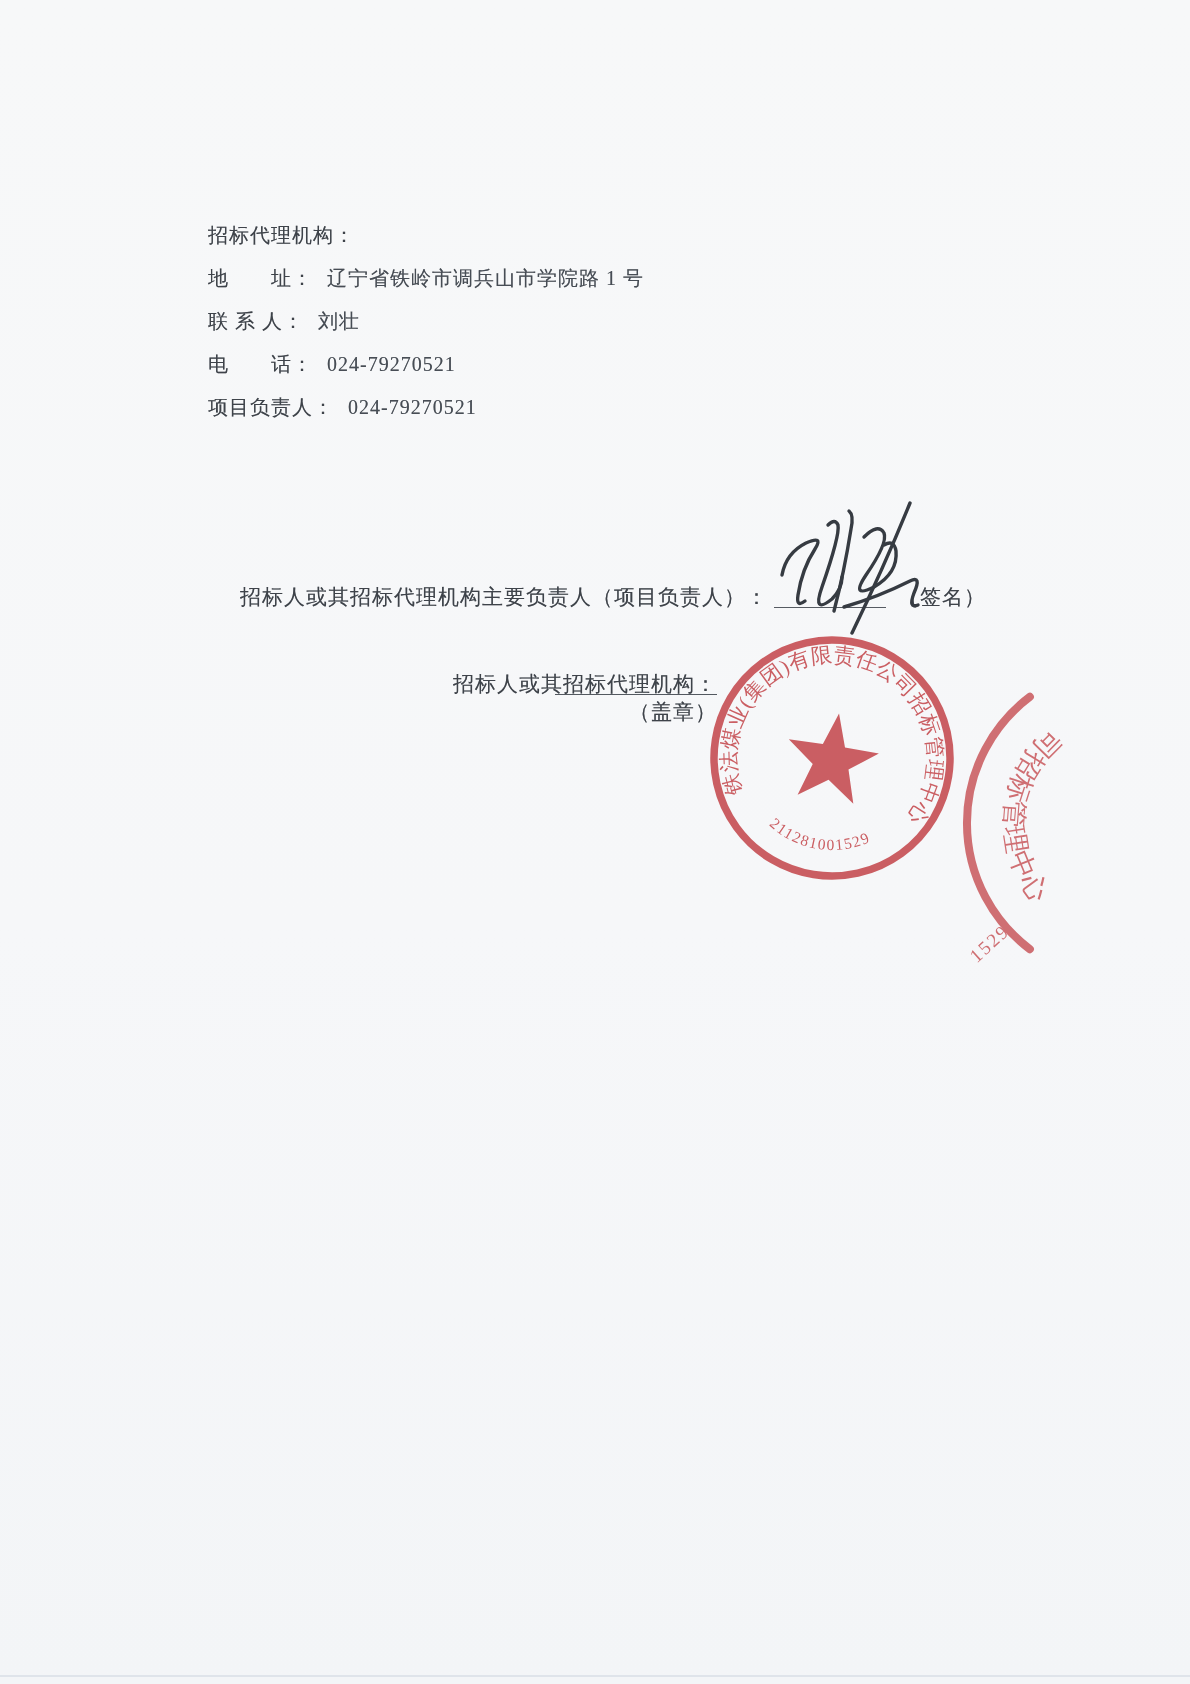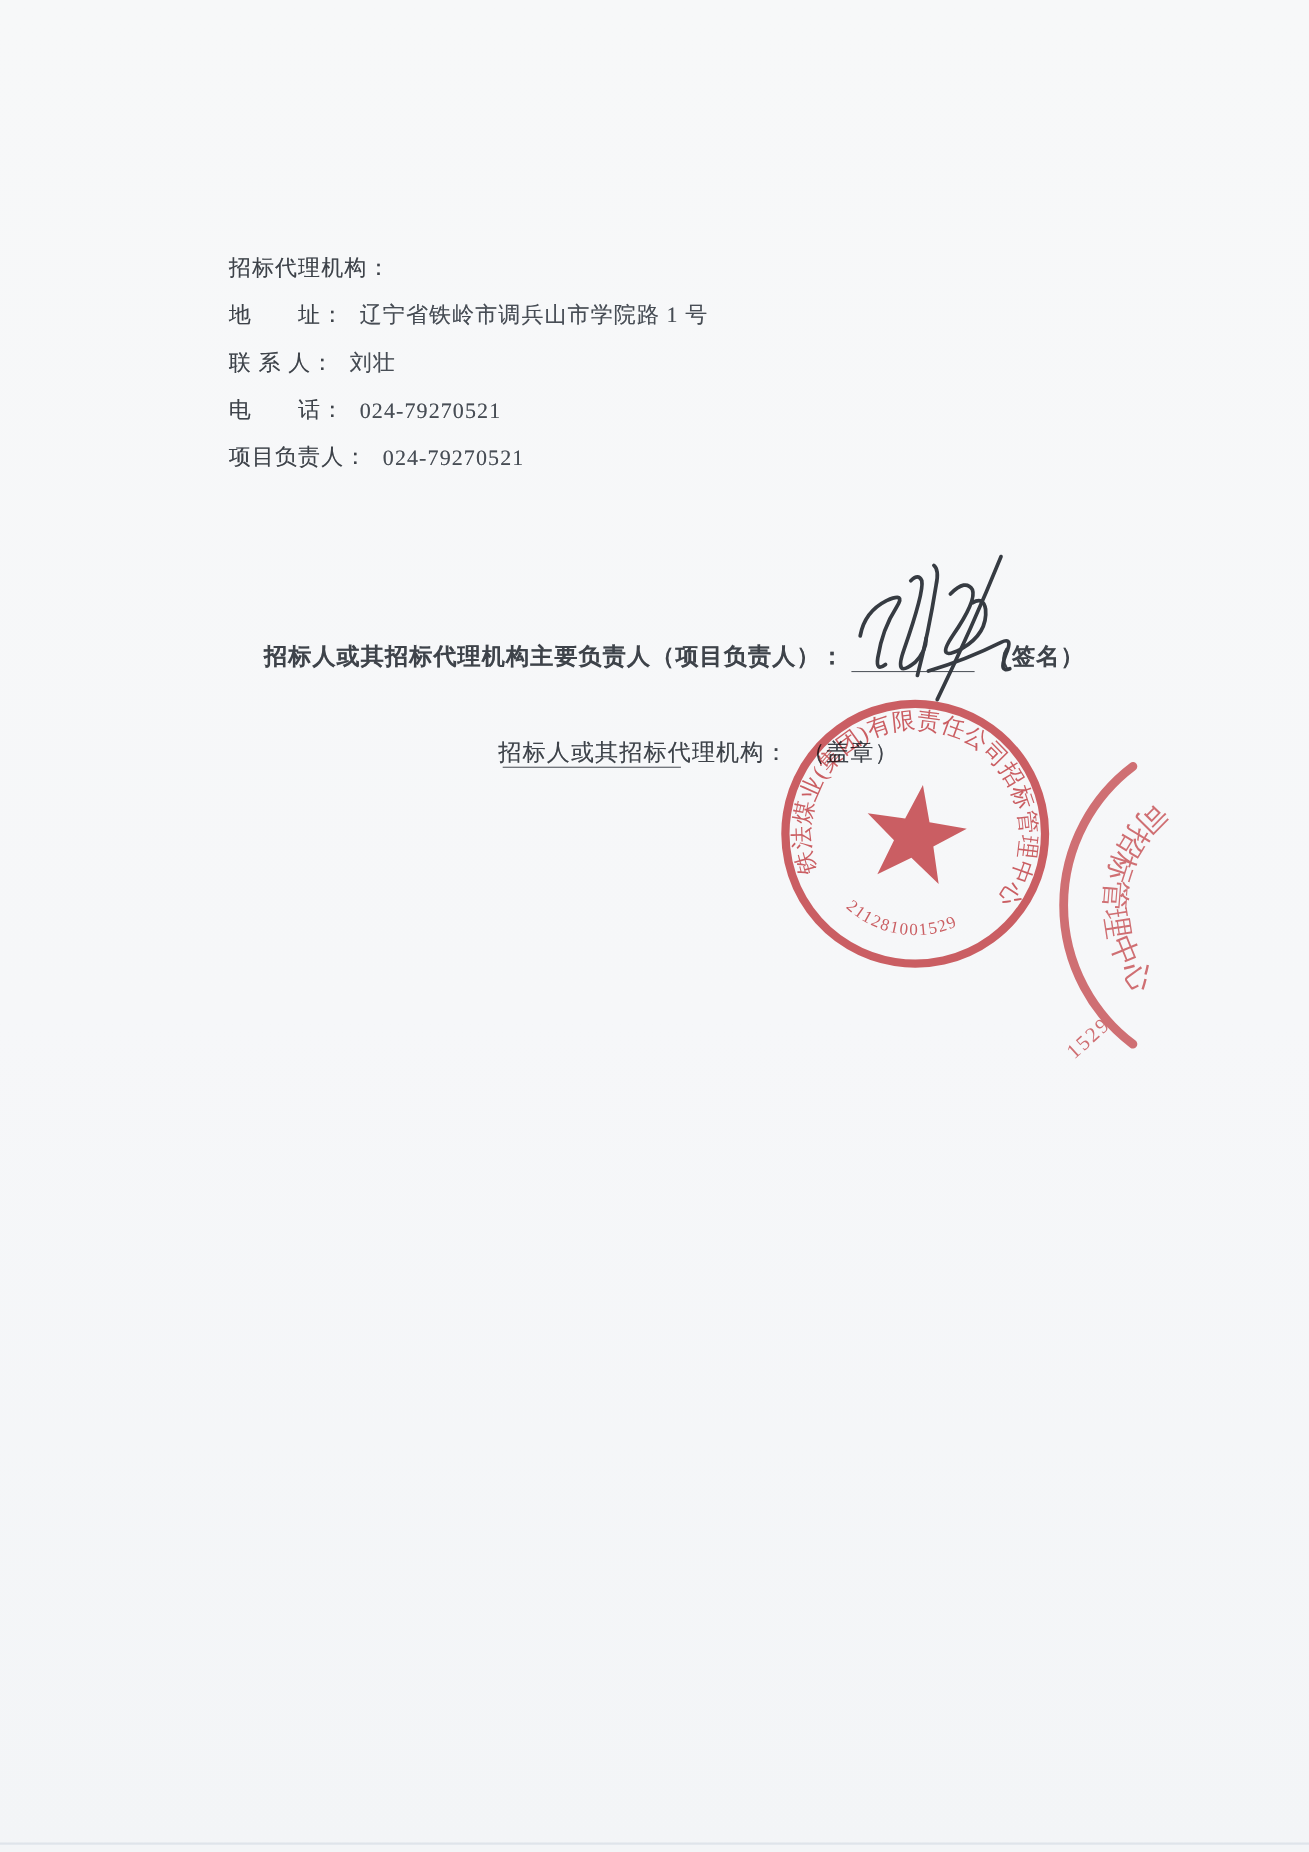--- a/index.html
+++ b/index.html
@@ -12,28 +12,28 @@
     position:relative;width:1190px;height:1684px;overflow:hidden;
     background:linear-gradient(180deg,#f7f8f9 0%,#f6f7f9 55%,#f3f5f7 100%);
   }
   .page::after{ 
     content:"";position:absolute;left:0;right:0;bottom:7px;height:2px;
     background:#dbe1e7;opacity:.85;
   }
   .ink{color:#3e434a;text-shadow:0 0 .6px rgba(62,67,74,.45);}
   
   .contact{position:absolute;left:208px;top:214px;font-size:20px;letter-spacing:1px;}
-  .contact .row{display:flex;align-items:flex-end;height:43px;white-space:nowrap;}
+  .contact .row{display:flex;align-items:center;height:43px;white-space:nowrap;}
   .contact .lbl{margin-right:14px;}
   .contact .val{color:#474d55;}
   
   .signoff-leader{position:absolute;left:240px;top:583px;font-size:21px;letter-spacing:1px;
-    display:flex;align-items:flex-end;white-space:nowrap;font-weight:bold;}
+    display:flex;align-items:flex-start;white-space:nowrap;}
   .signoff-agency{position:absolute;left:453px;top:670px;font-size:21px;letter-spacing:1px;
-    display:flex;align-items:flex-end;white-space:nowrap;}
+    display:flex;align-items:flex-end;white-space:nowrap;flex-direction:column;}
   .blank-line{display:inline-block;border-bottom:1.5px solid #565b62;height:24px;position:relative;}
   .blank-line.sig{width:112px;margin-left:6px;}
   .blank-line.seal{width:162px;margin-left:4px;}
   .suffix{margin-left:12px;}
   
   .handwriting{position:absolute;left:-22px;bottom:-32px;width:180px;height:150px;overflow:visible;}
   .handwriting path{stroke:#363b42;stroke-width:3.4;fill:none;stroke-linecap:round;stroke-linejoin:round;}
   
   .seal{position:absolute;mix-blend-mode:multiply;}
   .seal-main{left:706px;top:632px;width:252px;height:252px;opacity:.88;}

